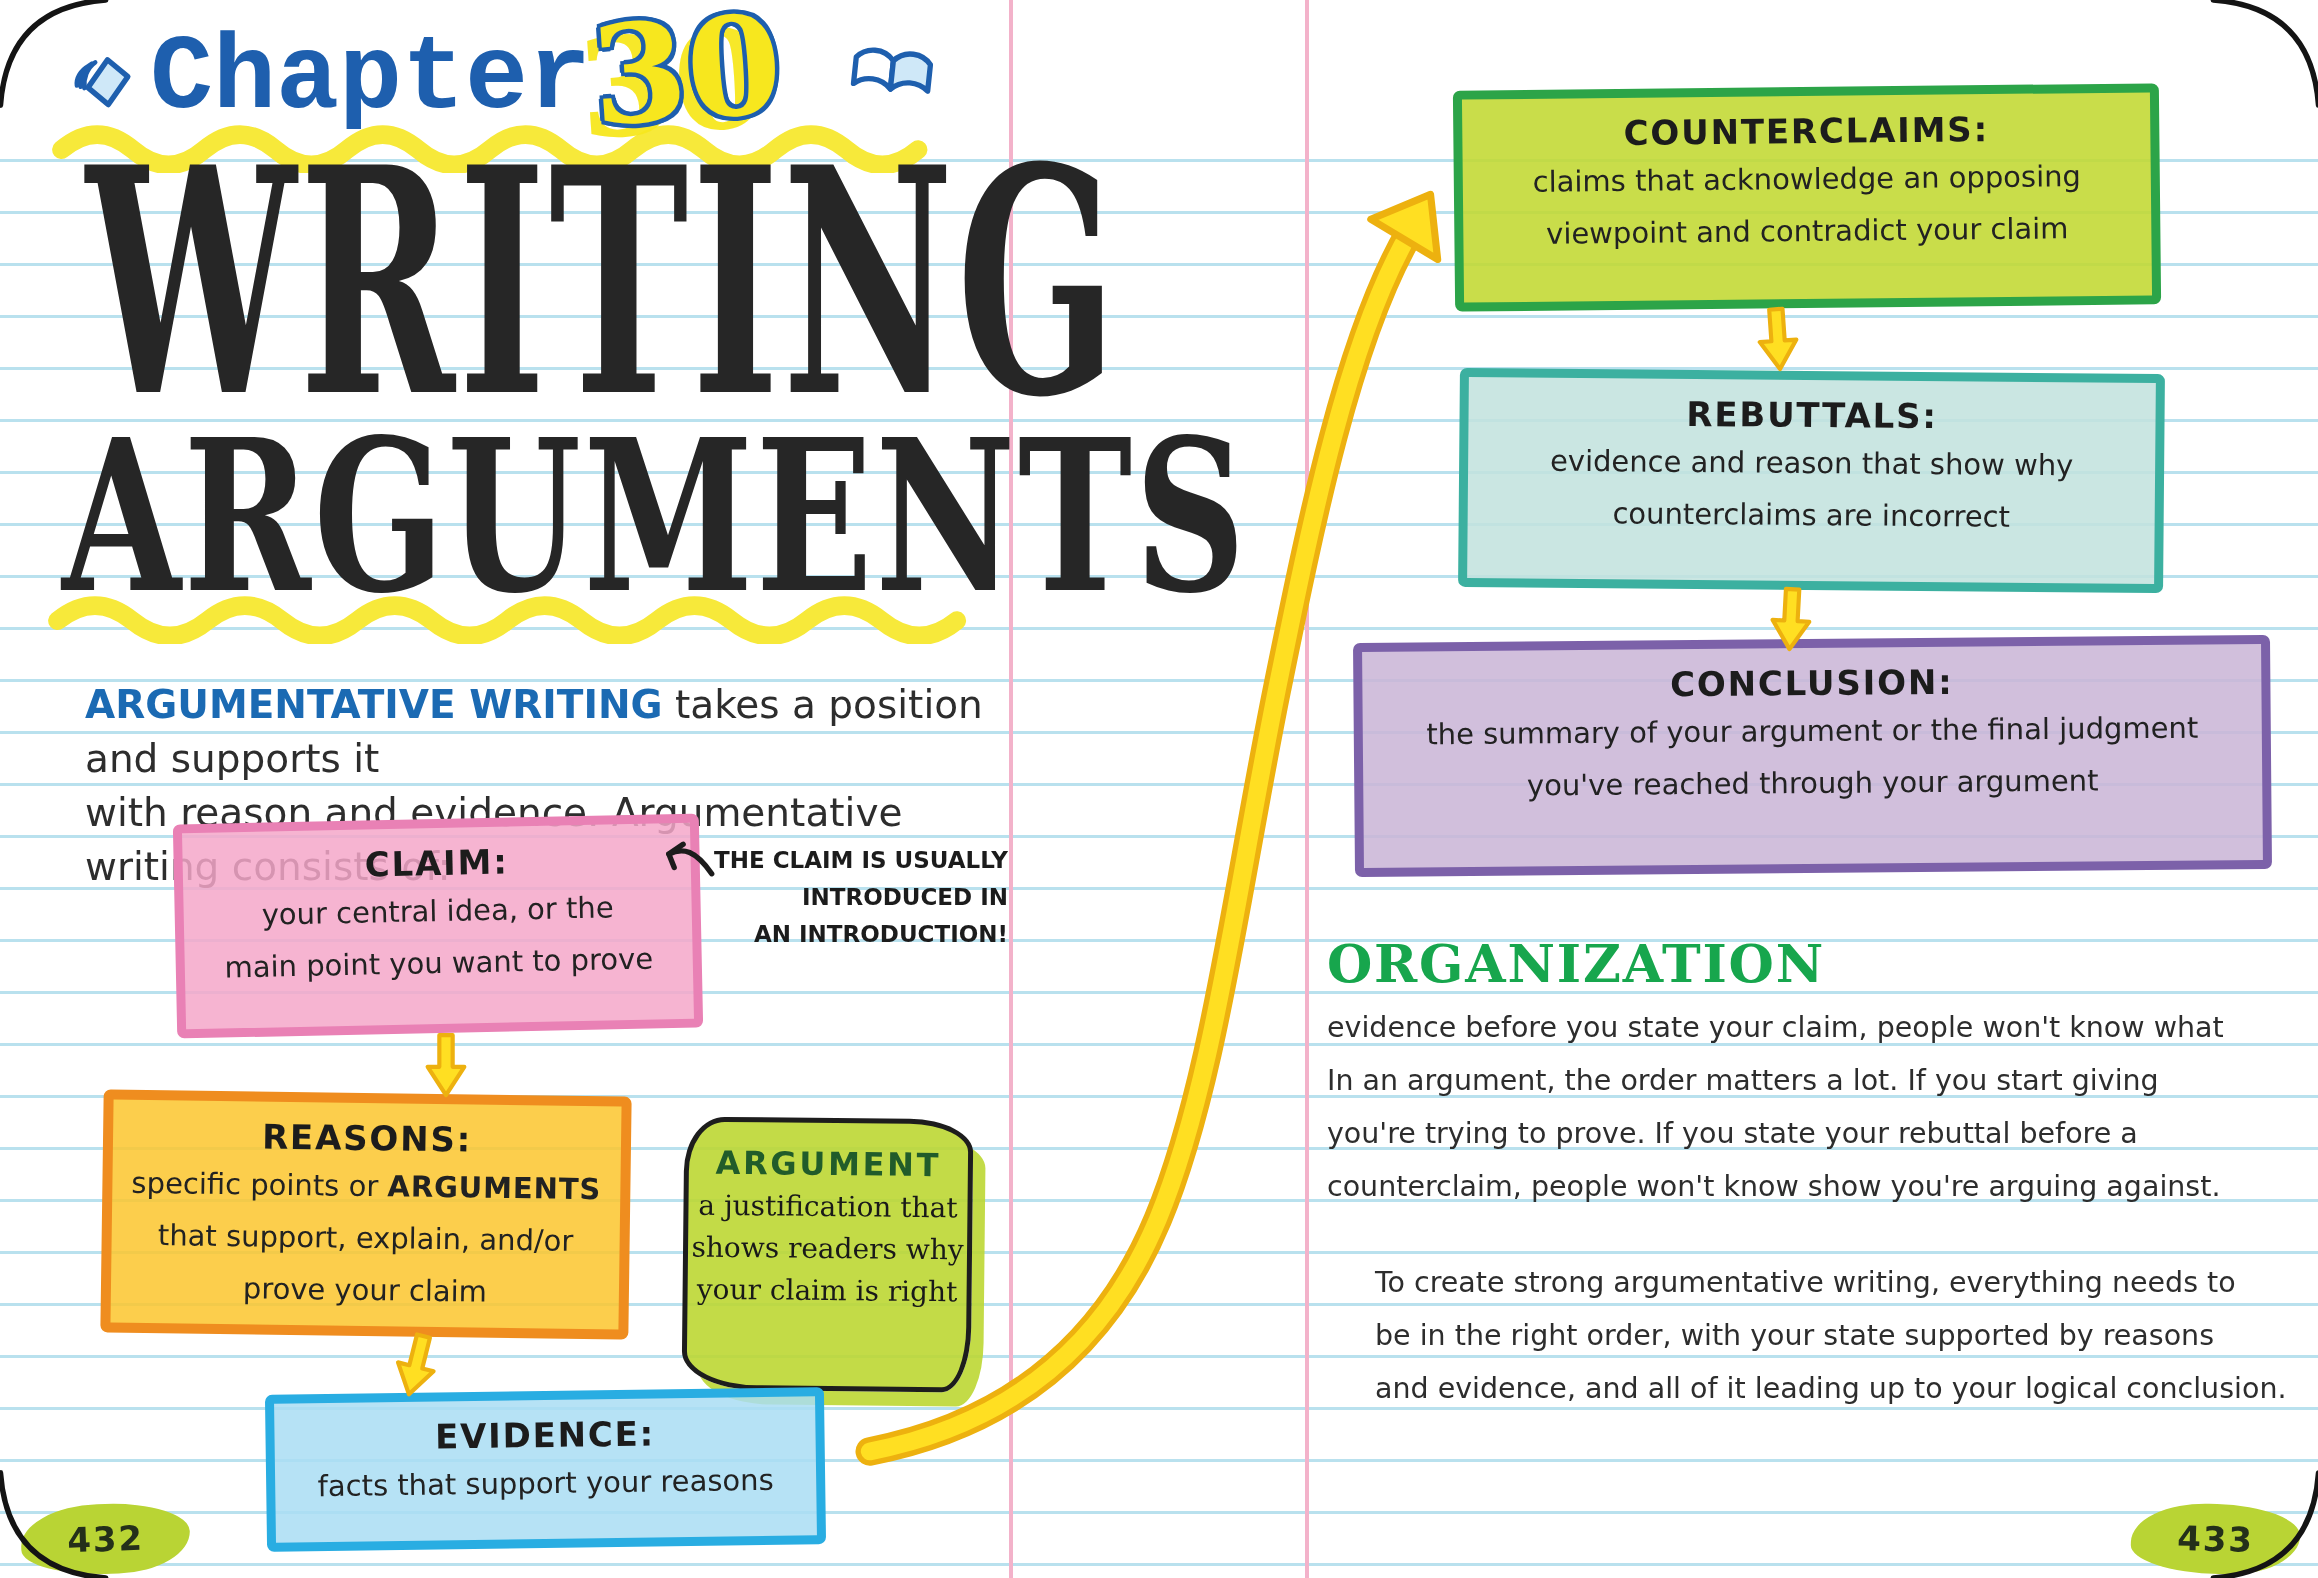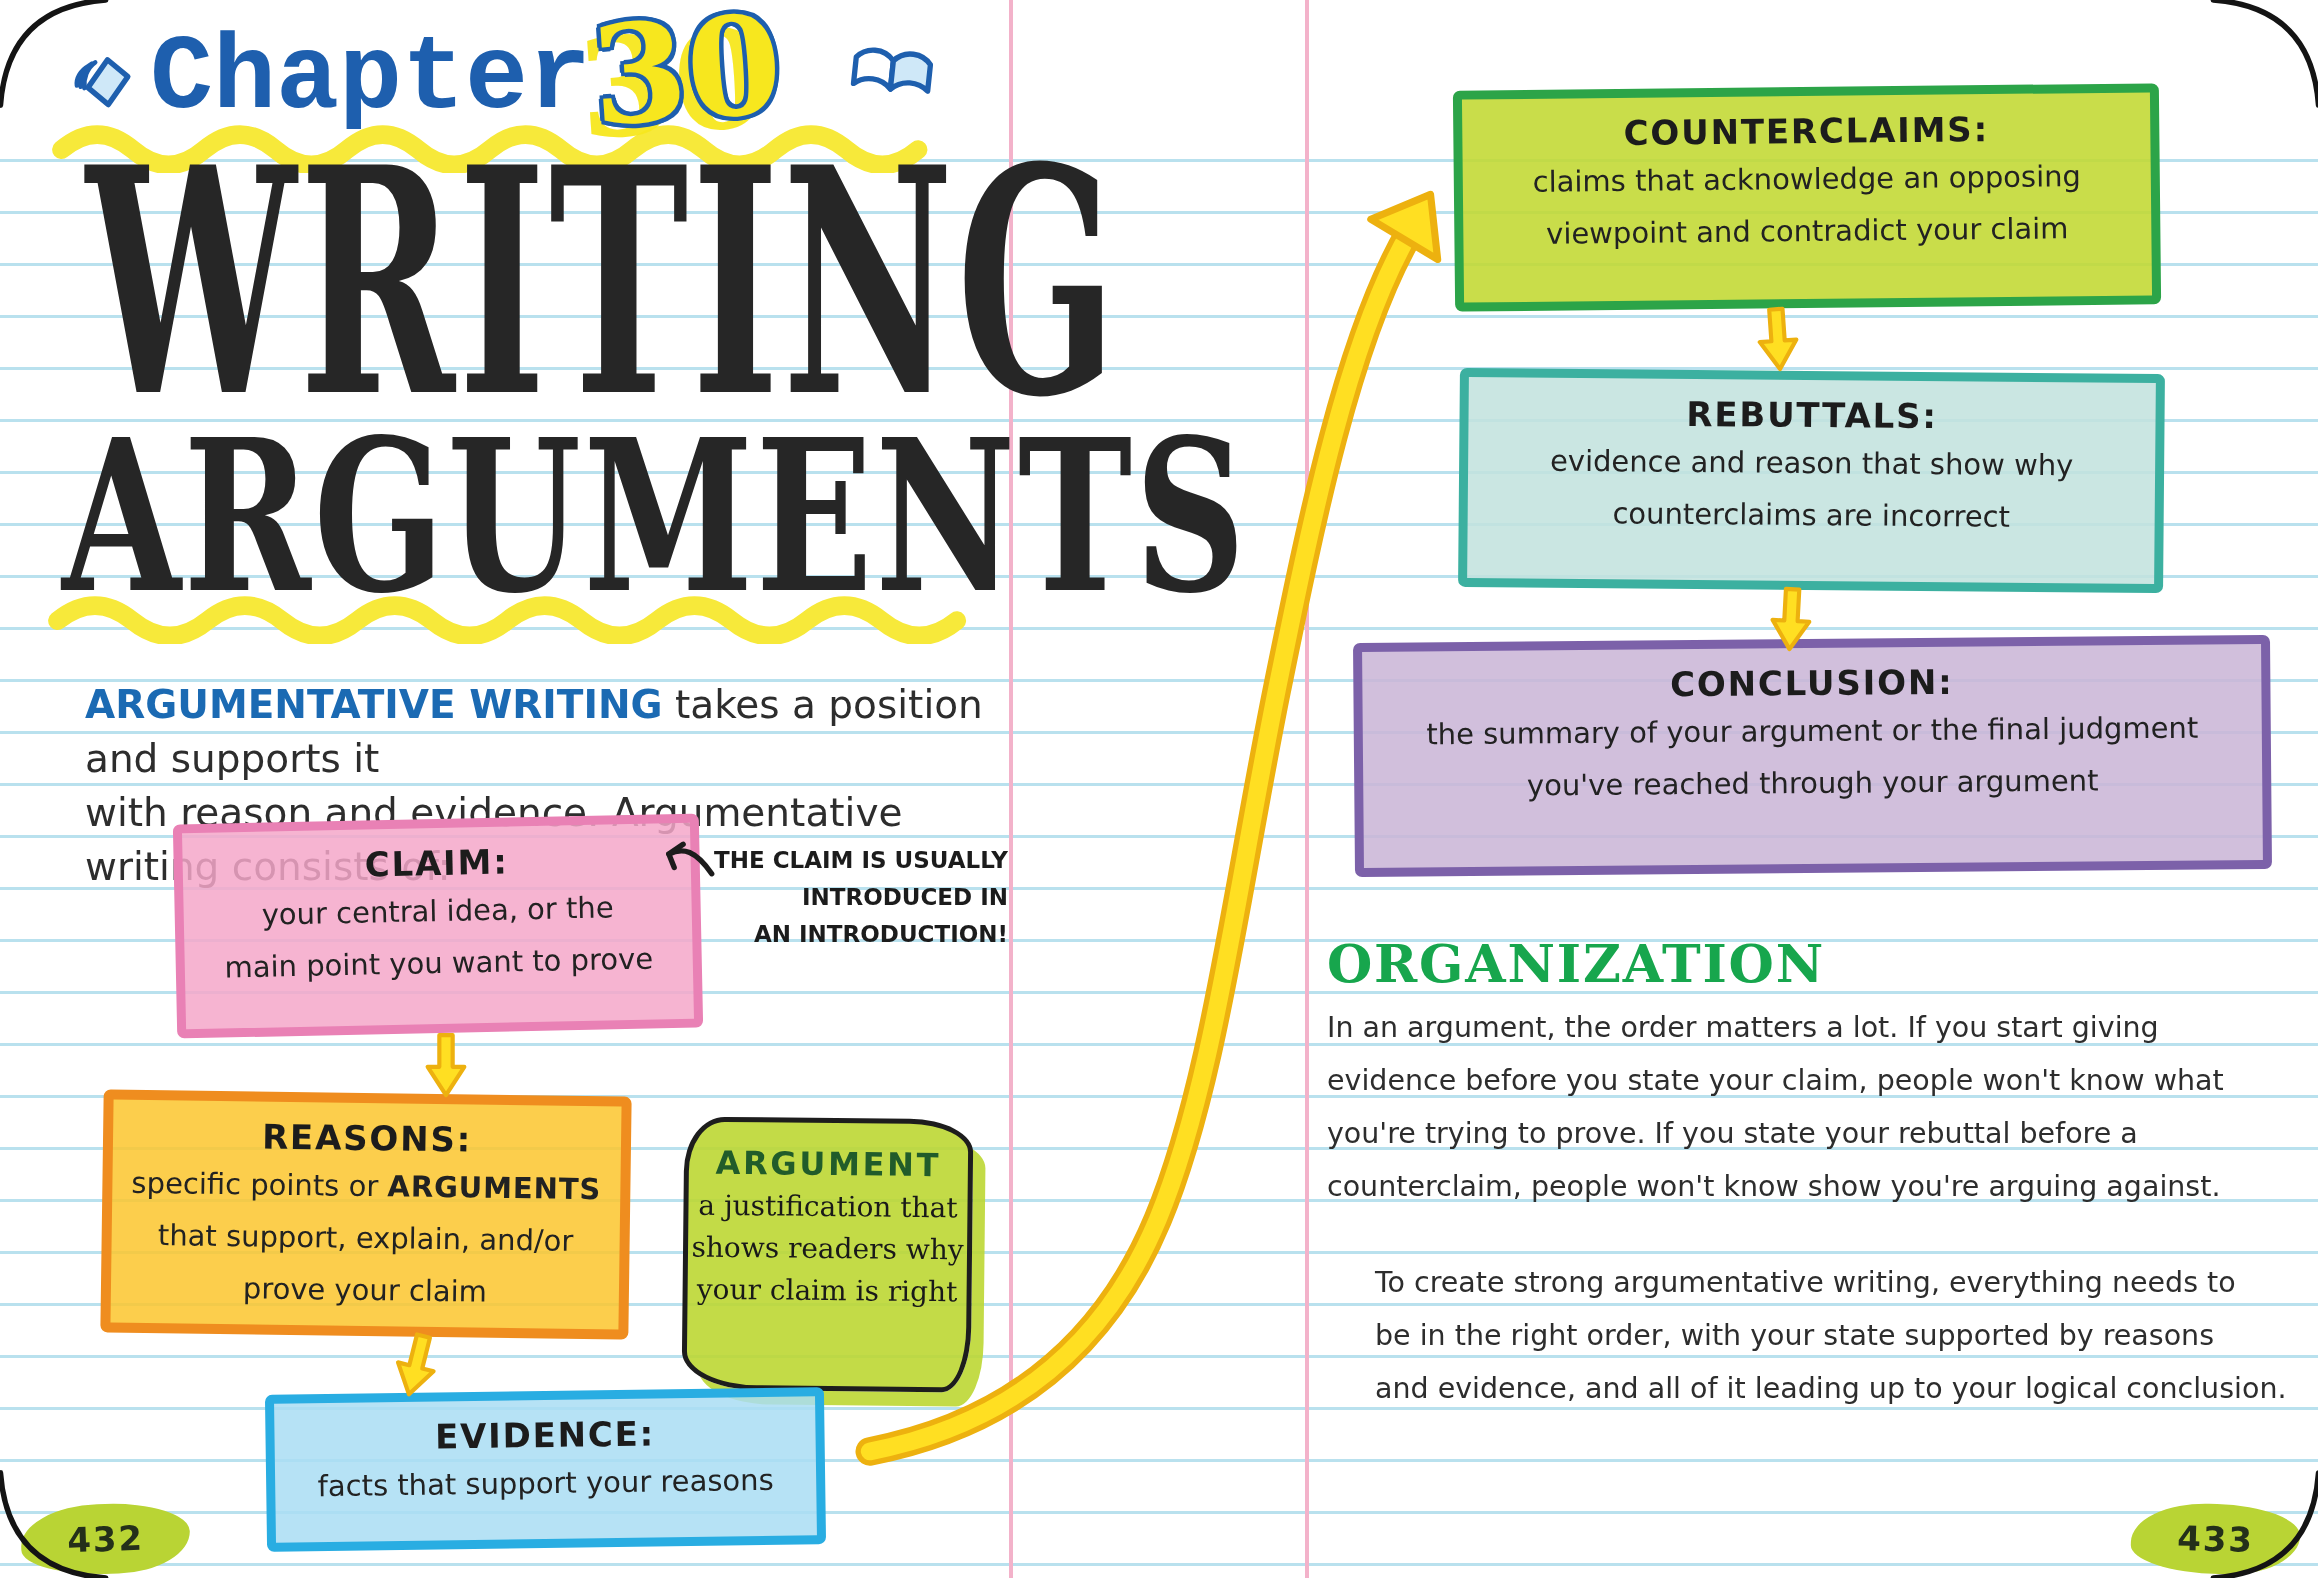--- a/index.html
+++ b/index.html
@@ -179,22 +179,22 @@
   </svg>
 
   <div class="defbox conclusion">
     <div class="bt">CONCLUSION:</div>
     <div class="bl">the summary of your argument or the final judgment</div>
     <div class="bl">you've reached through your argument</div>
   </div>
 
   <div class="org-heading">ORGANIZATION</div>
   <div class="para p1">
+    <div>evidence before you state your claim, people won't know what</div>
     <div>In an argument, the order matters a lot. If you start giving</div>
-    <div>evidence before you state your claim, people won't know what</div>
     <div>you're trying to prove. If you state your rebuttal before a</div>
     <div>counterclaim, people won't know show you're arguing against.</div>
   </div>
   <div class="para p2">
     <div>To create strong argumentative writing, everything needs to</div>
     <div>be in the right order, with your state supported by reasons</div>
     <div>and evidence, and all of it leading up to your logical conclusion.</div>
   </div>
 
   <div class="pagenum pn-left">432</div>

